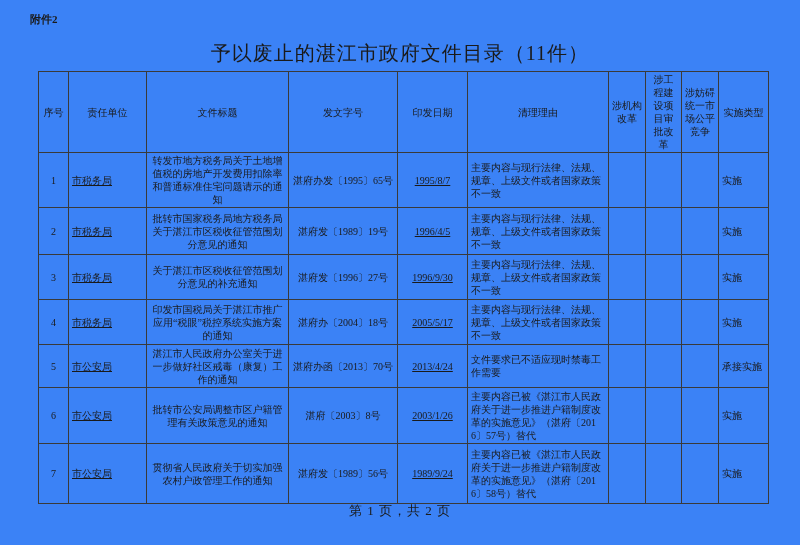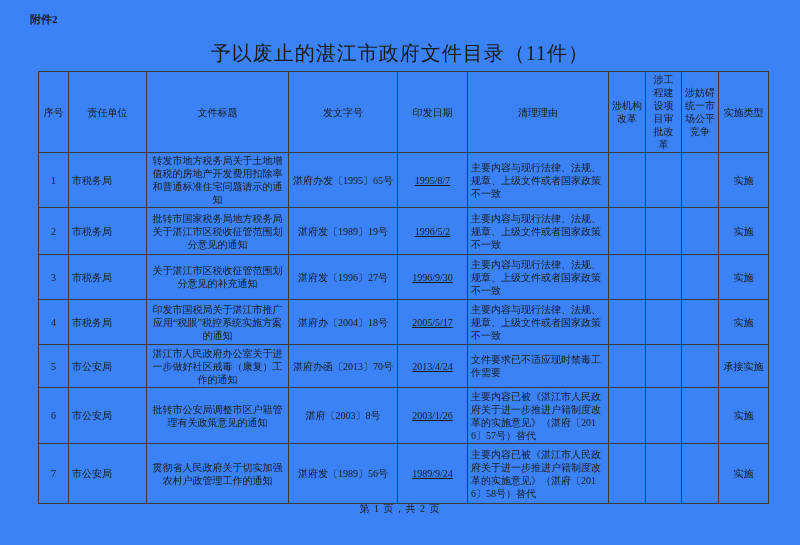--- a/index.html
+++ b/index.html
@@ -50,33 +50,33 @@
   tbody tr:nth-child(1) { height: 51px; }
   tbody tr:nth-child(2) { height: 47px; }
   tbody tr:nth-child(3) { height: 45px; }
   tbody tr:nth-child(4) { height: 45px; }
   tbody tr:nth-child(5) { height: 43px; }
   tbody tr:nth-child(6) { height: 56px; }
   tbody tr:nth-child(7) { height: 60px; }
   th { text-align: center; padding: 1px 2px; }
   th.narrow { padding: 1px 4px; line-height: 1.2; }
   td.c-seq   { text-align: center; }
-  td.c-unit  { text-align: left; padding-left: 5px; }
+  td.c-unit  { text-align: left; padding-left: 5px; text-decoration: underline; }
   td.c-title { text-align: center; }
   td.c-docno { text-align: center; padding-left: 4px; }
   td.c-date  { text-align: center; padding: 1px 1px; text-decoration: underline; }
   td.c-reason{ text-align: left; }
   td.c-flag  { text-align: center; }
-  td.c-impl  { text-align: center; }
+  td.c-impl  { text-align: left; }
   .footer {
     position: absolute;
     left: 0; right: 0;
     top: 502px;
     text-align: center;
-    font-size: 10px;
+    font-size: 13px;
     letter-spacing: 1px;
   }
 </style>
 </head>
 <body>
 
 <div class="page">
 
   <div class="attachment">附件2</div>
 
@@ -120,21 +120,21 @@
     <td class="c-flag"></td>
     <td class="c-flag"></td>
     <td class="c-flag"></td>
     <td class="c-impl">实施</td>
   </tr>
         <tr>
     <td class="c-seq">2</td>
     <td class="c-unit">市税务局</td>
     <td class="c-title">批转市国家税务局地方税务局关于湛江市区税收征管范围划分意见的通知</td>
     <td class="c-docno">湛府发〔1989〕19号</td>
-    <td class="c-date">1996/5/2</td>
+    <td class="c-date">1996/4/5</td>
     <td class="c-reason">主要内容与现行法律、法规、规章、上级文件或者国家政策不一致</td>
     <td class="c-flag"></td>
     <td class="c-flag"></td>
     <td class="c-flag"></td>
     <td class="c-impl">实施</td>
   </tr>
         <tr>
     <td class="c-seq">3</td>
     <td class="c-unit">市税务局</td>
     <td class="c-title">关于湛江市区税收征管范围划分意见的补充通知</td>

